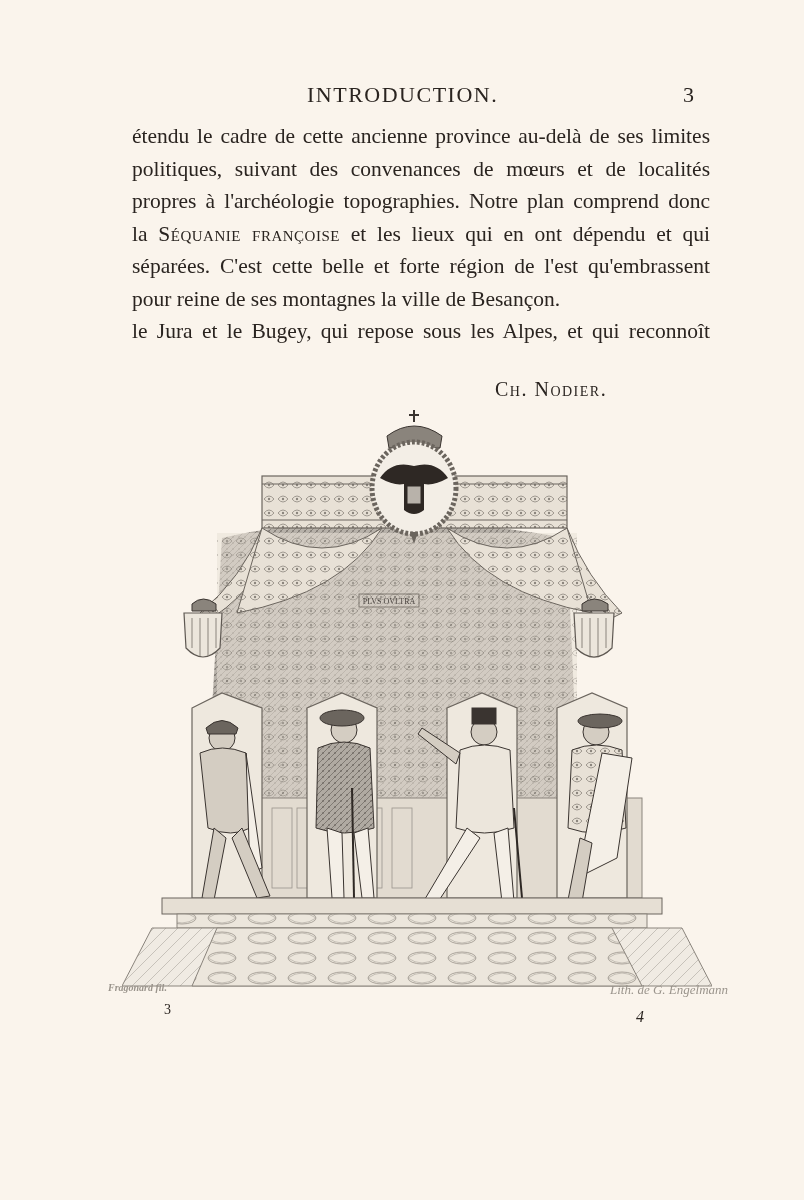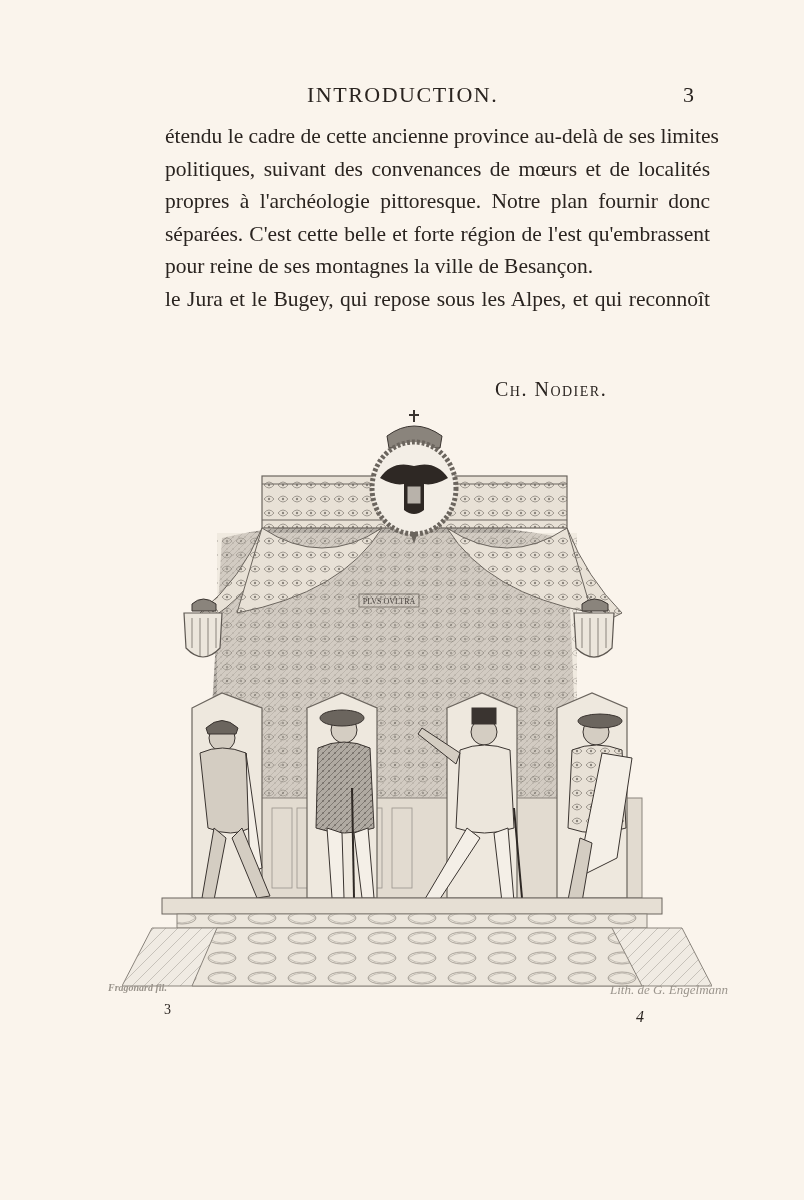--- a/index.html
+++ b/index.html
@@ -21,21 +21,21 @@
   }
   .running-head .folio {
     position:absolute; left:683px; top:0;
     font-size:22px;
   }
 
   .body-text {
     position:absolute; left:132px; top:120px; width:578px;
     font-size:21.5px; line-height:32.5px;
   }
-  .body-text .line { display:block; white-space:nowrap; text-align:justify; text-align-last:justify;margin-left:33px; }
+  .body-text .line { display:block; white-space:nowrap; text-align:justify; text-align-last:justify; }
   .body-text .line.last { text-align-last:left; }
   .sc { font-variant:small-caps; letter-spacing:0.5px; }
   .signature {
     position:absolute; left:495px; top:378px;
     font-size:20px; font-variant:small-caps; letter-spacing:1.5px;
   }
 
   .plate {
     position:absolute; left:122px; top:408px; width:590px; height:588px;
   }
@@ -62,21 +62,22 @@
 <div class="page">
 
   <div class="running-head">
     <span class="title">INTRODUCTION.</span>
     <span class="folio">3</span>
   </div>
 
   <div class="body-text">
     <span class="line">étendu le cadre de cette ancienne province au-delà de ses limites</span>
     <span class="line">politiques, suivant des convenances de mœurs et de localités</span>
-    <span class="line">propres à l'archéologie pittoresque. Notre plan fournir donc</span>
+    <span class="line">propres à l'archéologie topographies. Notre plan comprend donc</span>
+    <span class="line"><span>la</span> <span class="sc">Séquanie françoise</span> <span>et les lieux qui en ont dépendu et qui</span></span>
     <span class="line">séparées. C'est cette belle et forte région de l'est qu'embrassent</span>
     <span class="line last">pour reine de ses montagnes la ville de Besançon.</span>
     <span class="line">le Jura et le Bugey, qui repose sous les Alpes, et qui reconnoît</span>
   </div>
   <div class="signature">Ch. Nodier.</div>
 
   <div class="plate">
     <svg viewBox="0 0 590 588" xmlns="http://www.w3.org/2000/svg">
       <defs>
         <pattern id="damask" width="14" height="14" patternUnits="userSpaceOnUse">

